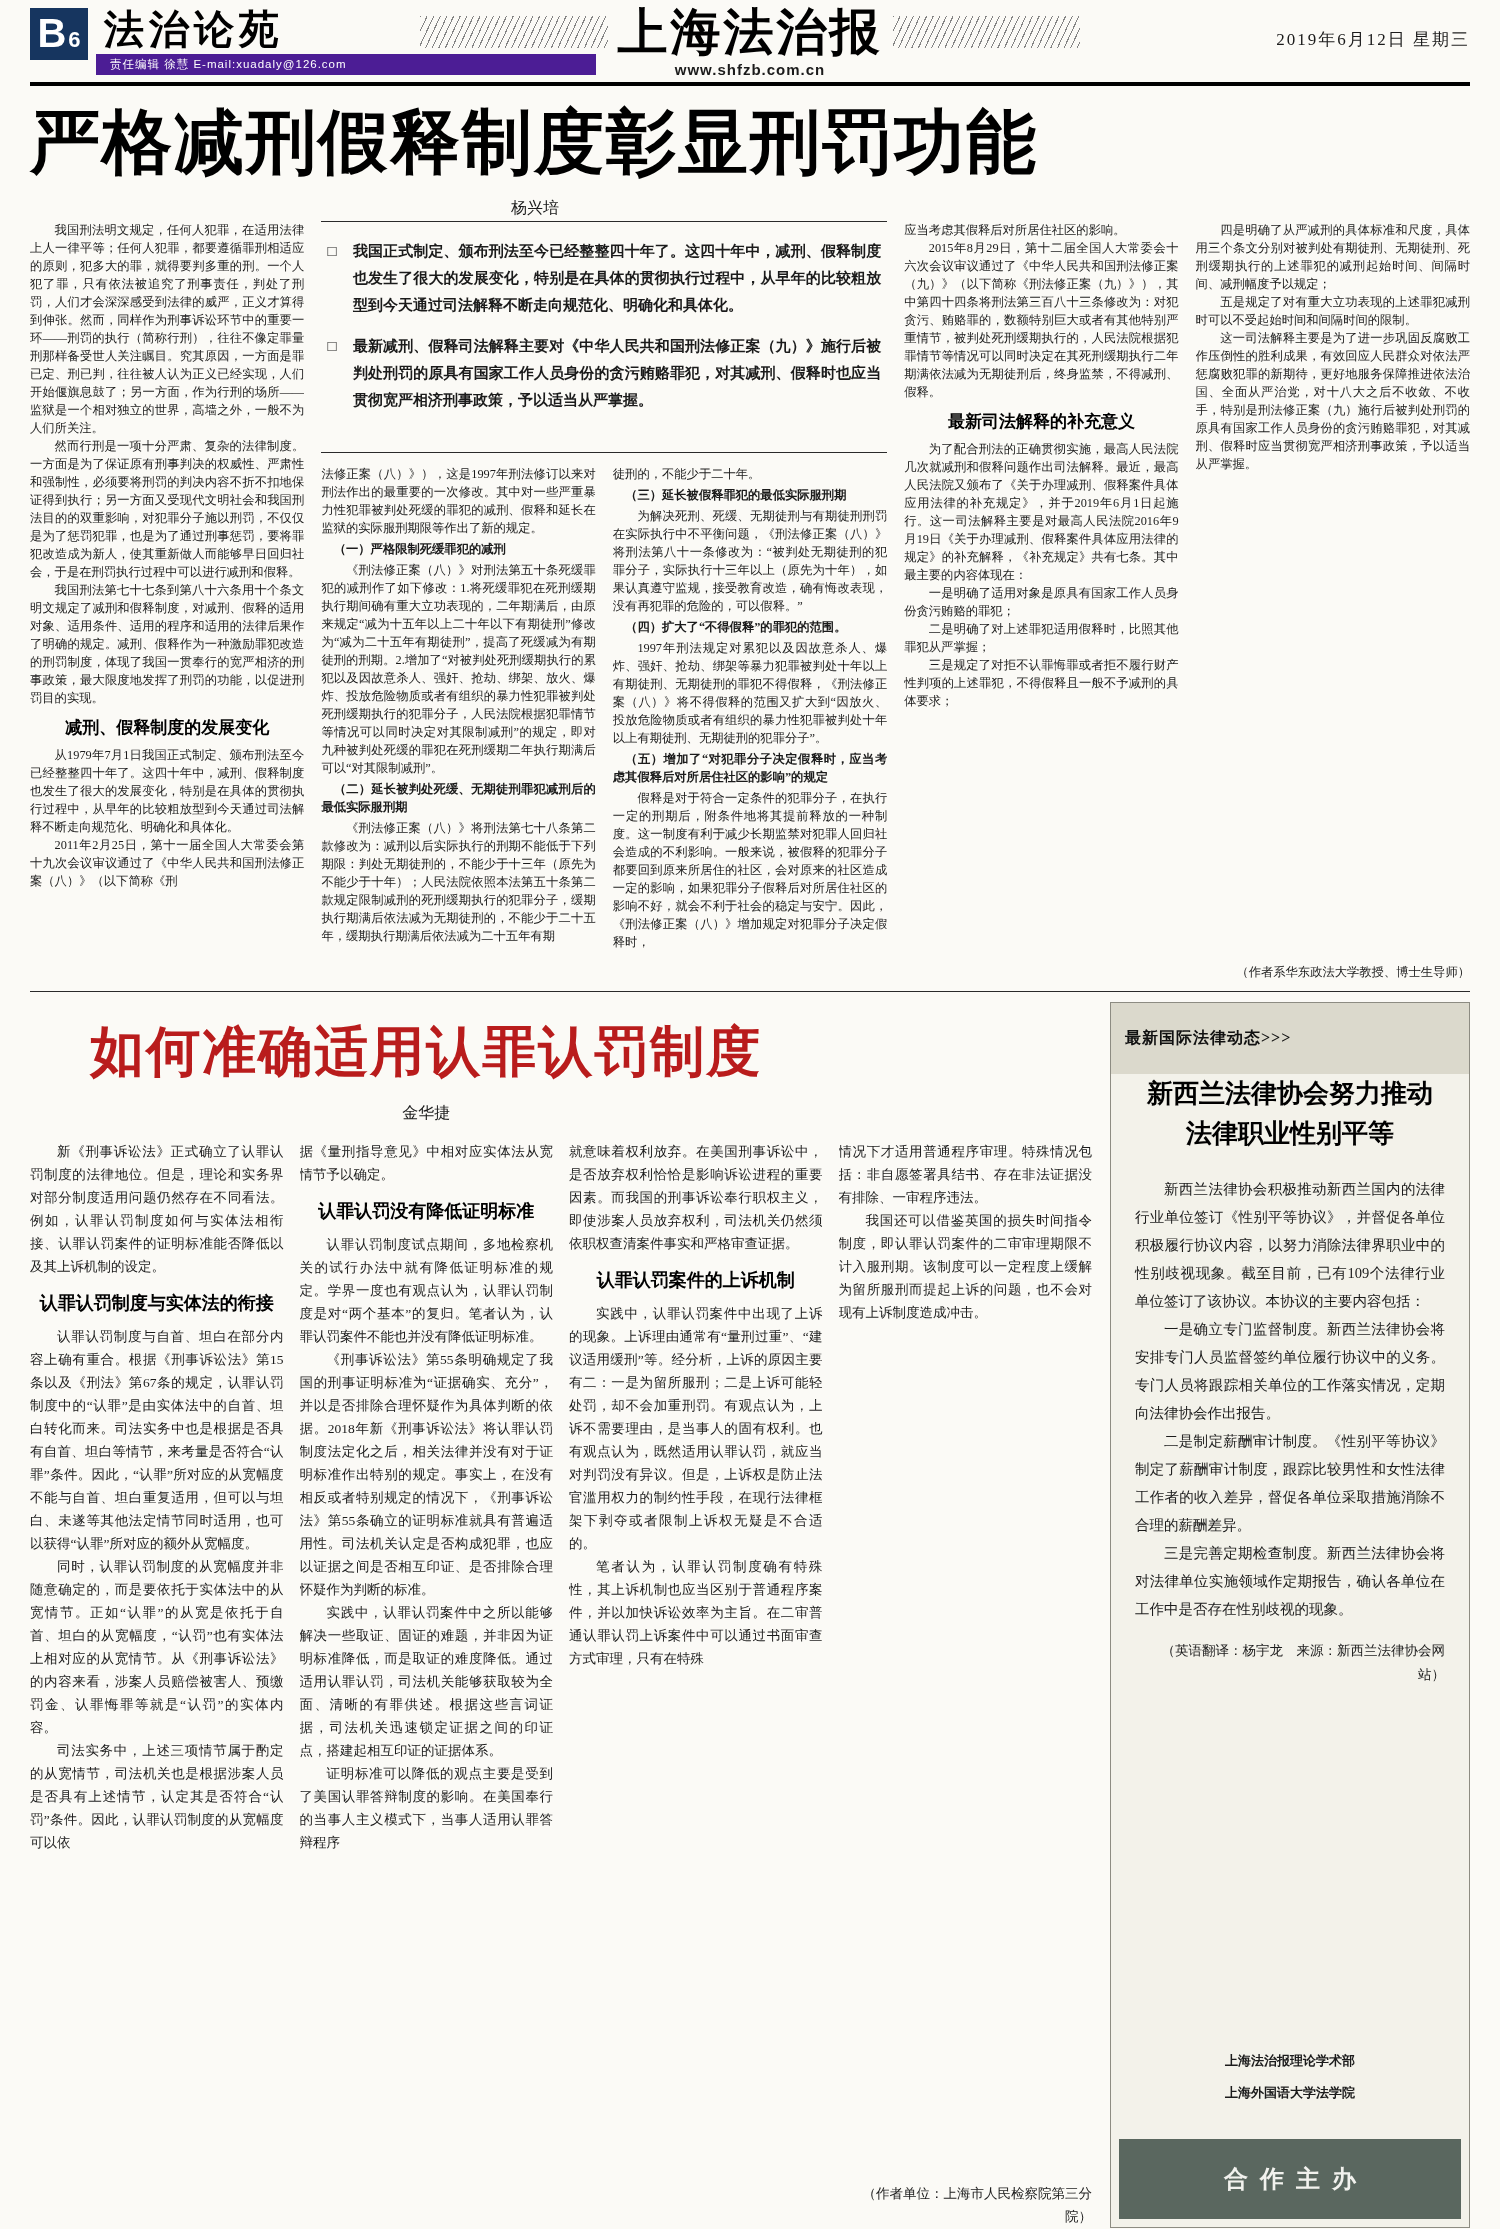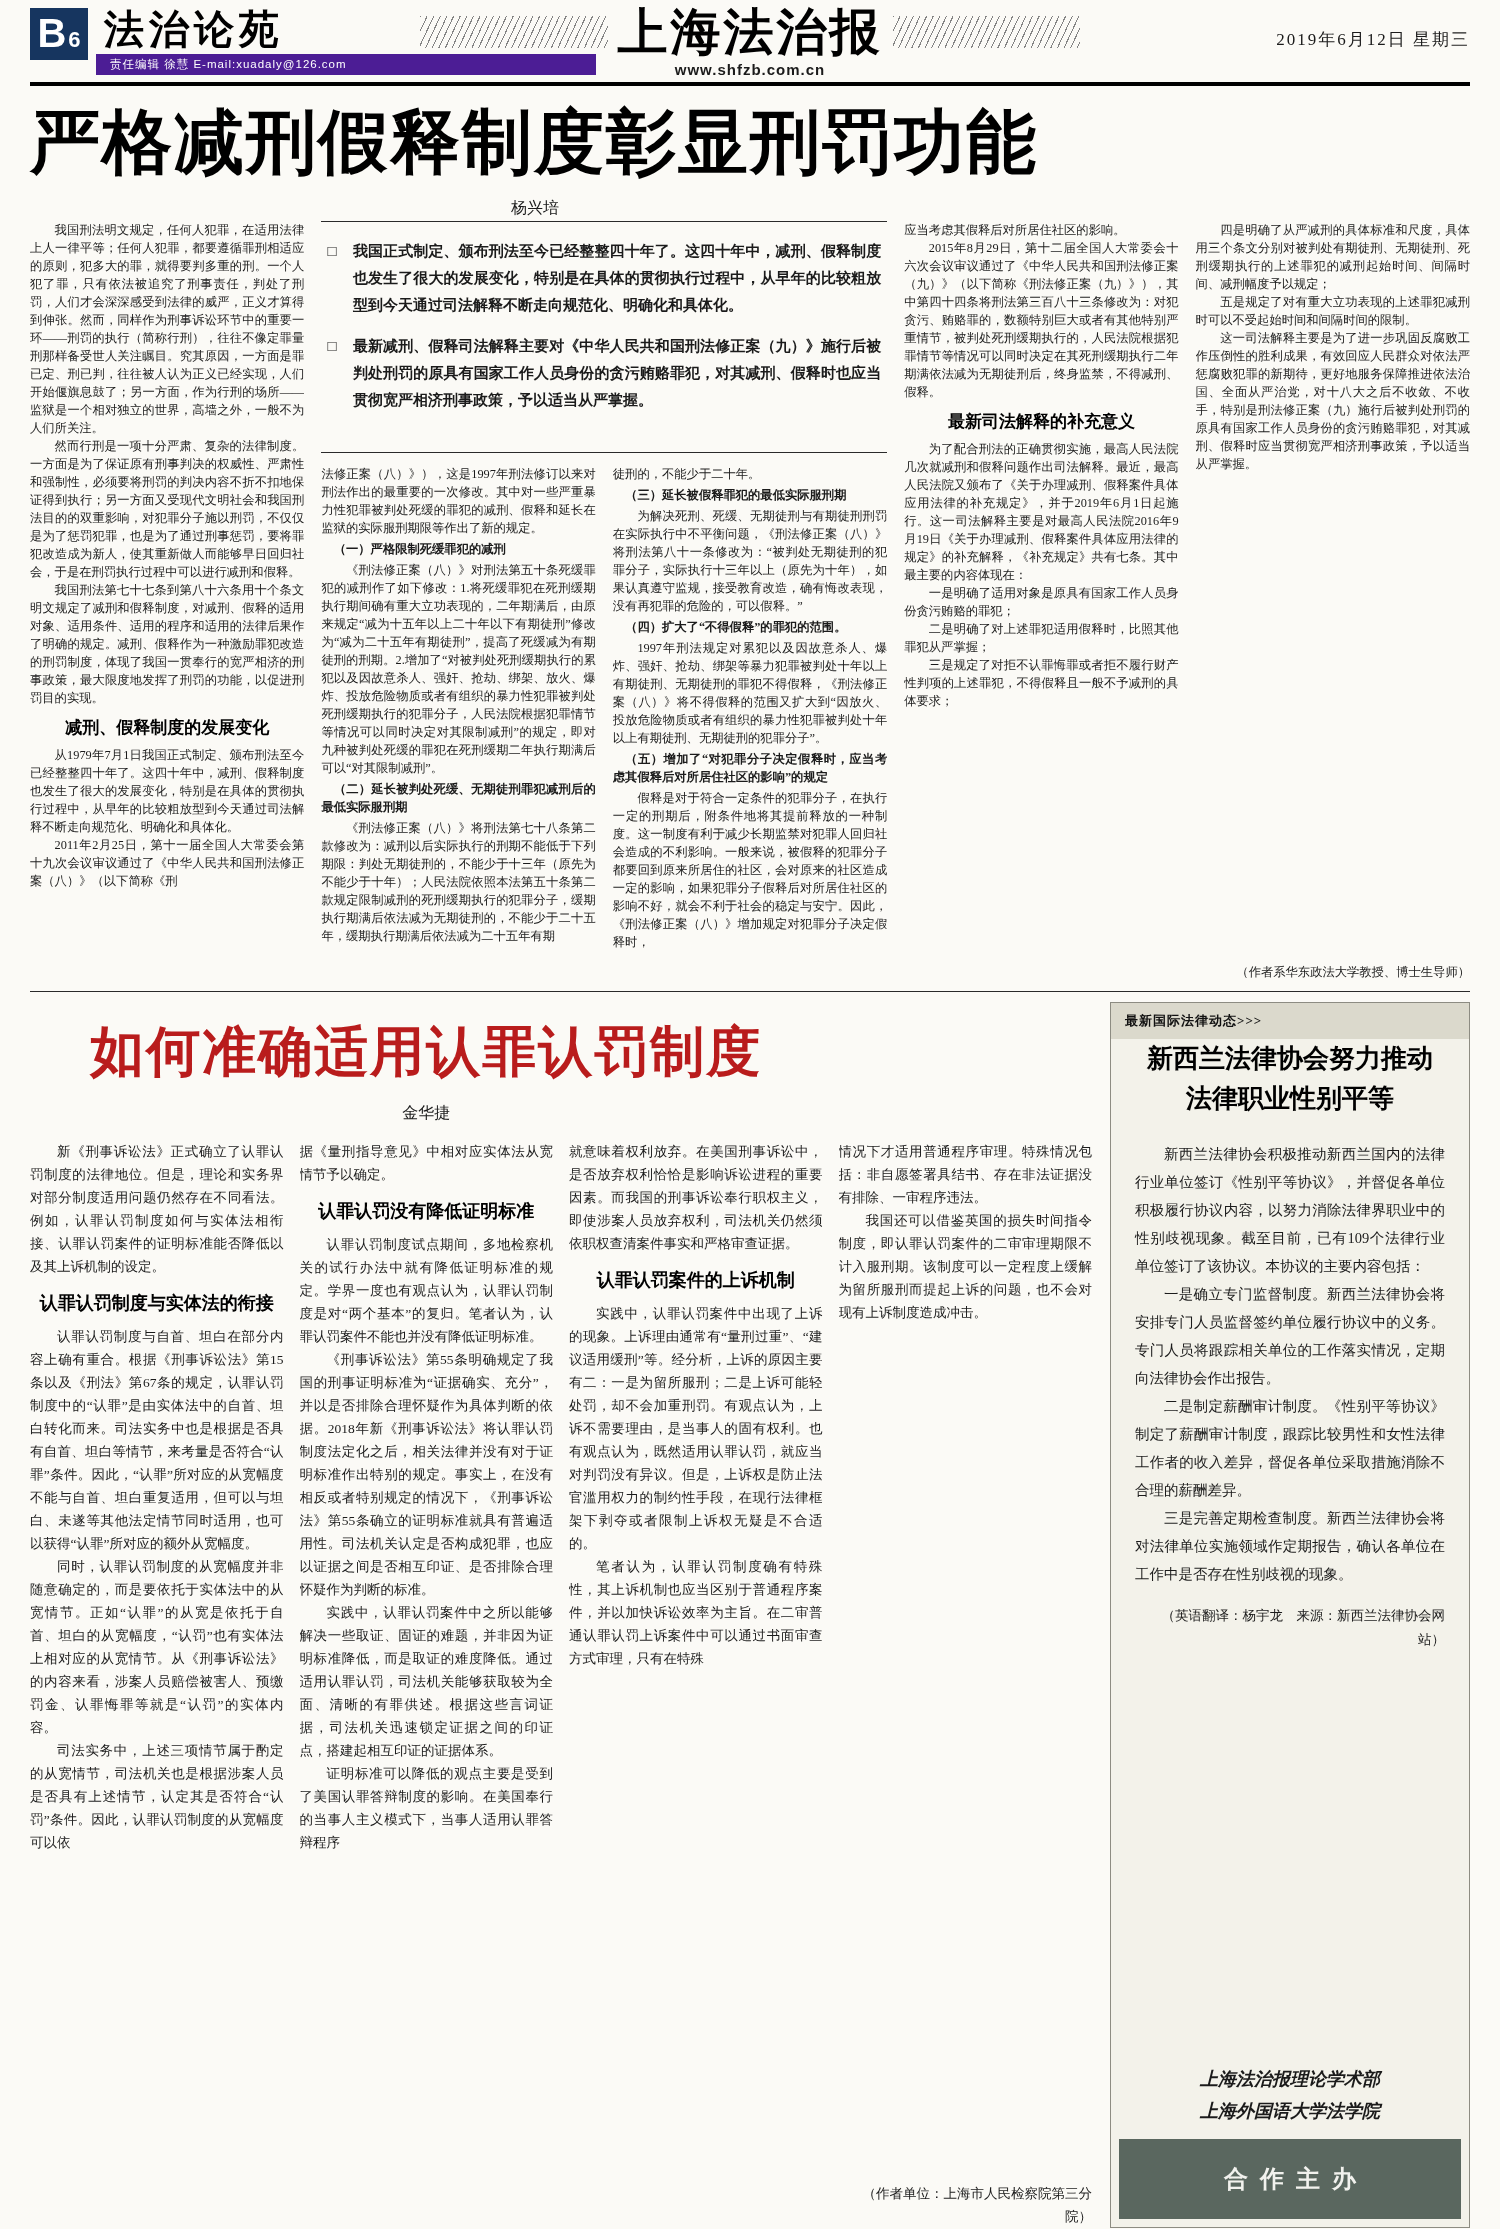--- a/index.html
+++ b/index.html
@@ -86,28 +86,28 @@
   .a2 .a-col { grid-row:2; font-size:13.5px; line-height:23px; }
   .d1{grid-column:1;} .d2{grid-column:2;} .d3{grid-column:3;} .d4{grid-column:4;}
   .a2 .blk-h { font-size:18px; margin:14px 0 10px; }
 
   
   .sidebar {
     flex:1; border:1px solid #8d8c82; background:#f3f2ea;
     display:flex; flex-direction:column; overflow:hidden;
   }
   .sb-kicker {
-    background:#dbd9cc; color:#111; font-weight:bold; font-size:13px;
-    padding:9px 14px; letter-spacing:1px;
+    background:#dbd9cc; color:#111; font-weight:bold; font-size:16px;
+    padding:25px 14px; letter-spacing:1px;
   }
   .sb-title { text-align:center; font-size:26px; font-weight:bold; line-height:1.55; color:#000; }
   .sb-body { padding:20px 24px 0; font-size:14.5px; line-height:28px; text-align:justify; word-break:break-all; }
   .sb-p { text-indent:2em; }
   .sb-note { text-align:right; font-size:13.5px; line-height:24px; margin-top:16px; }
-  .sb-orgs { margin-top:auto; text-align:center; font-weight:bold; font-size:18px; line-height:32px; padding-bottom:12px;font-style:italic; }
+  .sb-orgs { margin-top:auto; text-align:center; font-weight:bold; font-size:13px; line-height:32px; padding-bottom:30px; }
   .sb-footer {
     margin:0 8px 8px; padding:24px 8px;
     background:var(--footer-bg,#5a675f); color:#f2f2ee;
     text-align:center; font-size:24px; font-weight:bold; letter-spacing:12px; text-indent:12px;
   }
 </style>
 </head>
 <body>
 
 <div class="page">

